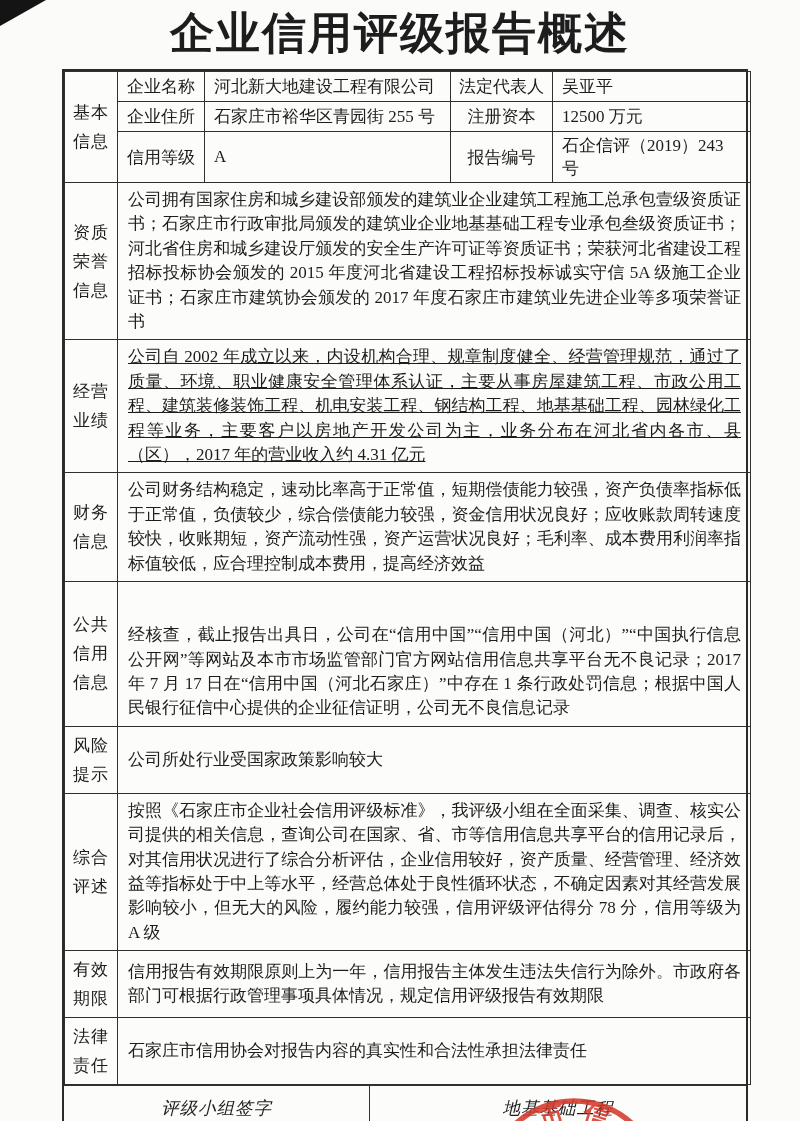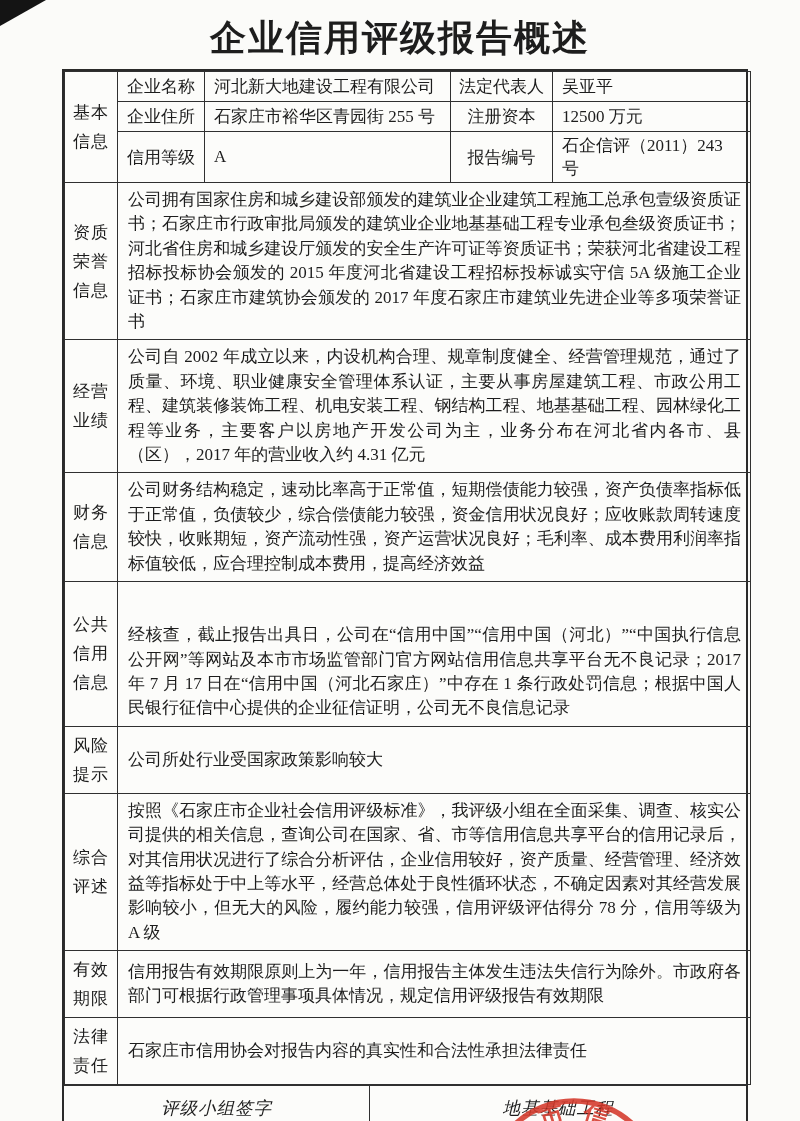--- a/index.html
+++ b/index.html
@@ -8,22 +8,22 @@
     position:relative; width:800px; height:1121px; margin:0 auto;
     background:#fbfbf9; overflow:hidden;
     font-family:"Liberation Serif","DejaVu Serif",serif;
     color:#1d1d1d;
   }
   .corner-wedge {
     position:absolute; left:0; top:0; width:46px; height:26px;
     background:#141414; clip-path:polygon(0 0,100% 0,0 100%);
   }
   .title {
-    position:absolute; top:14px; left:0; width:100%;
-    text-align:center; font-size:36px; font-weight:bold; letter-spacing:2px;
+    position:absolute; top:4px; left:0; width:100%;
+    text-align:center; font-size:44px; font-weight:bold; letter-spacing:2px;
   }
   .doc {
     position:absolute; left:62px; top:69px; width:686px;
     border:2px solid #2a2a2a; background:#fcfcfa;
   }
   table.main { border-collapse:collapse; width:100%; table-layout:fixed; }
   table.main td { border:1.5px solid #303030; vertical-align:middle; }
   col.c-lbl { width:53px; }
   col.c-key { width:87px; }
   col.c-v1  { width:246px; }
@@ -34,21 +34,21 @@
     padding:4px 1px; letter-spacing:1px;
   }
   .key { text-align:center; font-size:17px; padding:2px 1px; }
   .val { font-size:17px; padding:2px 9px; text-align:left; }
   tr.basic-row { height:30px; }
   .txt {
     font-size:17px; line-height:24.4px; text-align:justify;
     padding:5px 9px 5px 10px;
     display:flex; flex-direction:column; justify-content:center;
   }
-  .mh-zz { min-height:122px; } .mh-jy { min-height:115px; }
+  .mh-zz { min-height:122px; } .mh-jy { min-height:115px;text-decoration:underline; }
   .mh-cw { min-height:104px; } .mh-gg { min-height:96px;margin-top:36px; }
   .mh-fx { min-height:47px;  } .mh-zh { min-height:118px; }
   .mh-yx { min-height:56px;  } .mh-fl { min-height:44px; }
   .footer { display:flex; border-top:1.5px solid #303030; }
   .f-left  { width:306px; border-right:1.5px solid #303030; }
   .f-right { flex:1; }
   .f-head {
     height:45px; border-bottom:1.5px solid #303030;
     display:flex; align-items:center; justify-content:center;
     font-size:17.5px; letter-spacing:1px;font-style:italic;
@@ -96,21 +96,21 @@
         <tr class="basic-row">
           <td class="key">企业住所</td>
           <td class="val">石家庄市裕华区青园街 255 号</td>
           <td class="key">注册资本</td>
           <td class="val">12500 万元</td>
         </tr>
         <tr class="basic-row">
           <td class="key">信用等级</td>
           <td class="val">A</td>
           <td class="key">报告编号</td>
-          <td class="val">石企信评（2011）243 号</td>
+          <td class="val">石企信评（2019）243 号</td>
         </tr>
 
         <tr>
           <td class="lbl">资质荣誉信息</td>
           <td colspan="4">
               <div class="txt mh-zz">公司拥有国家住房和城乡建设部颁发的建筑业企业建筑工程施工总承包壹级资质证书；石家庄市行政审批局颁发的建筑业企业地基基础工程专业承包叁级资质证书；河北省住房和城乡建设厅颁发的安全生产许可证等资质证书；荣获河北省建设工程招标投标协会颁发的 2015 年度河北省建设工程招标投标诚实守信 5A 级施工企业证书；石家庄市建筑协会颁发的 2017 年度石家庄市建筑业先进企业等多项荣誉证书</div>
             </td>
         </tr>
         <tr>
           <td class="lbl">经营业绩</td>

